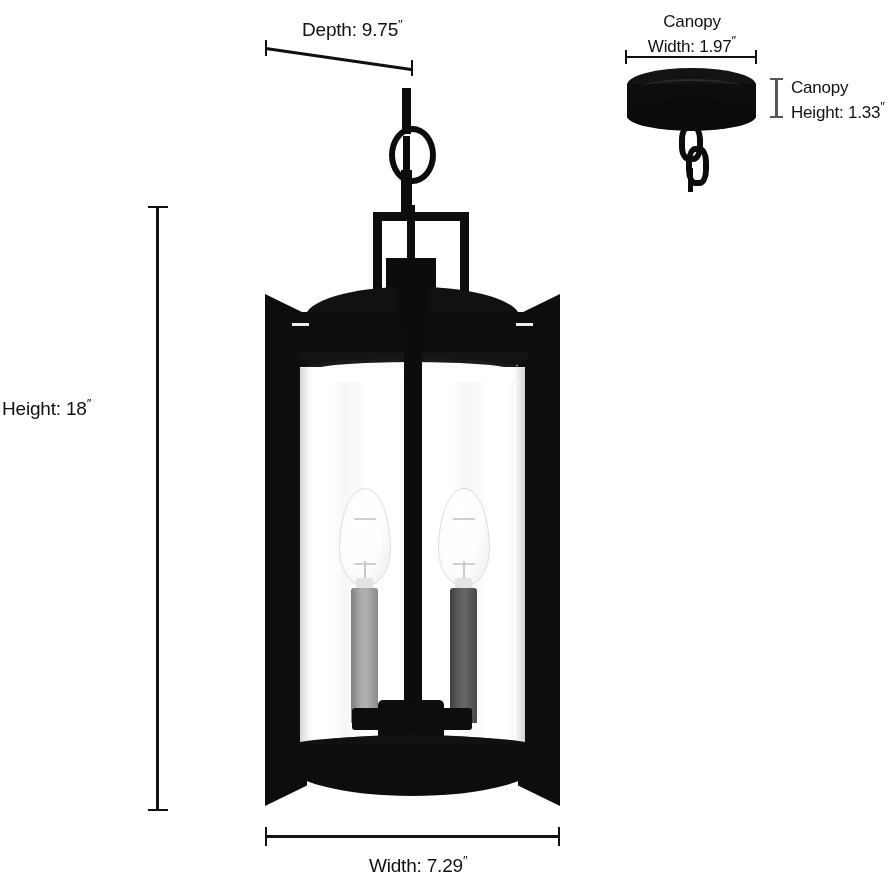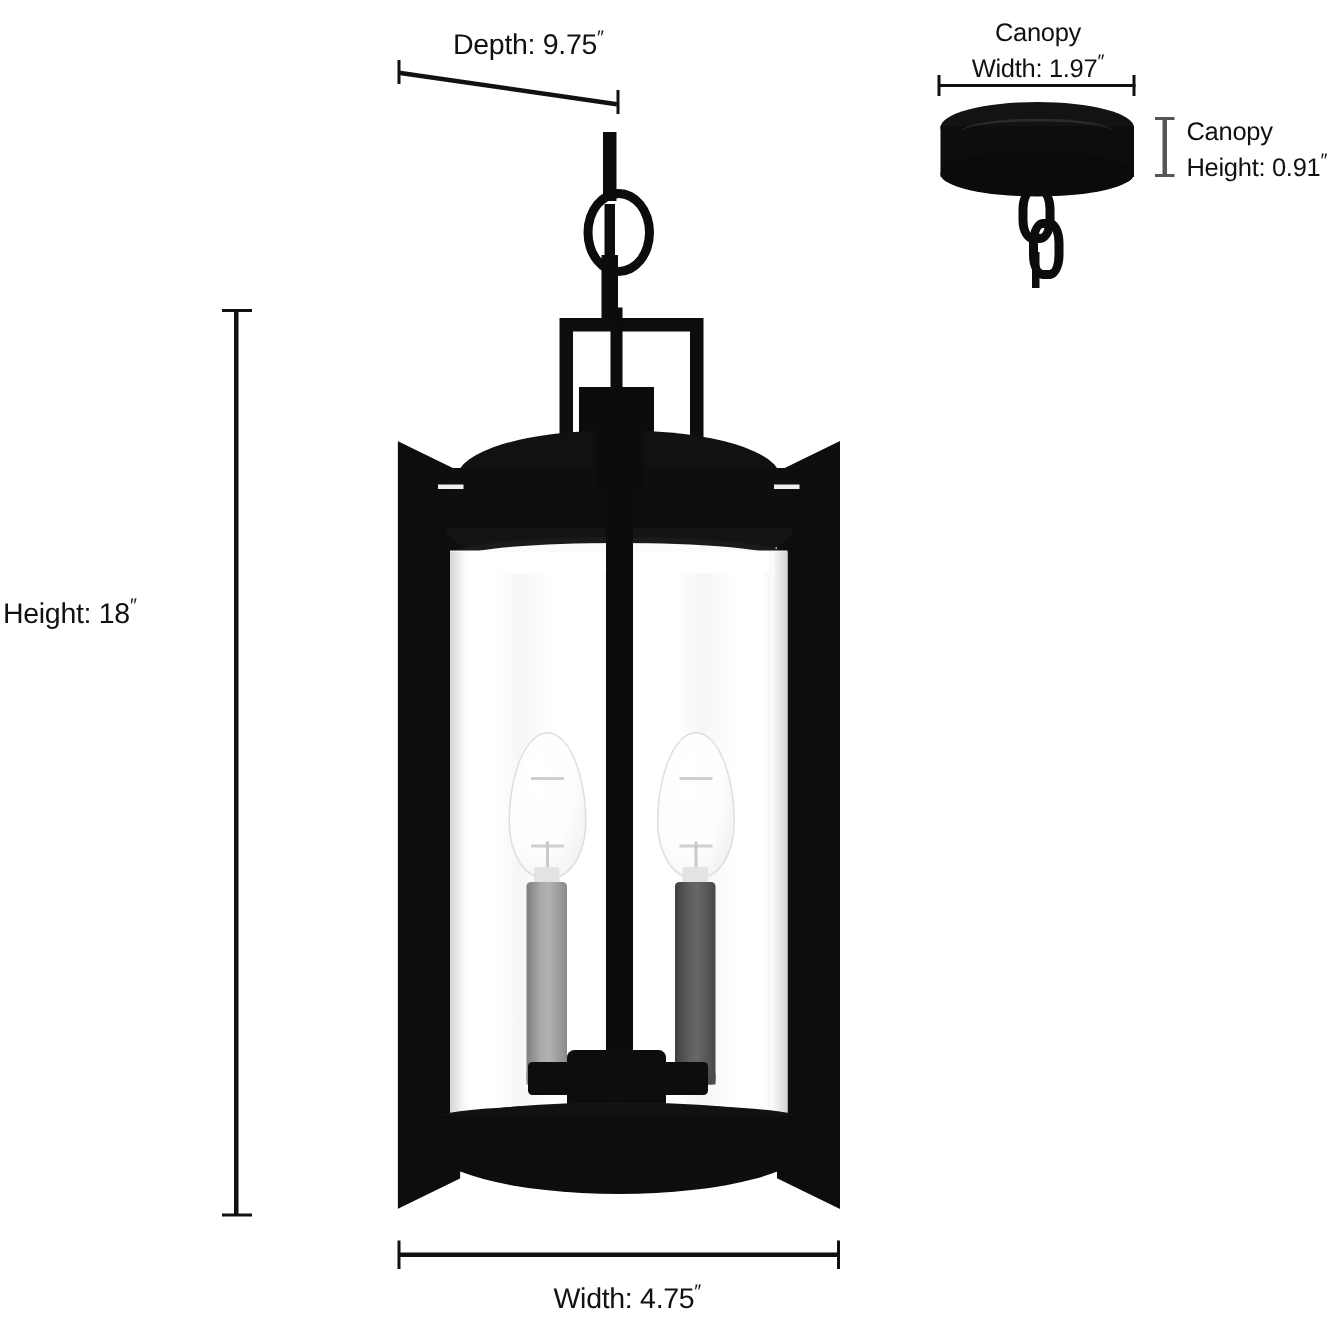--- a/index.html
+++ b/index.html
@@ -132,40 +132,40 @@
     <div class="lbl" style="left:2px;top:396px;"><span>Height: 18</span><span class="inch">″</span></div>
     <div class="dimline" style="left:156px;top:207px;width:2.5px;height:603px;"></div>
     <div class="cap-h" style="left:148px;top:206px;width:20px;"></div>
     <div class="cap-h" style="left:148px;top:809px;width:20px;"></div>
   </div>
 
   <div>
     <div class="dimline" style="left:266px;top:835px;width:294px;height:2.5px;"></div>
     <div class="cap-v" style="left:265px;top:827px;height:19px;"></div>
     <div class="cap-v" style="left:558px;top:827px;height:19px;"></div>
-    <div class="lbl" style="left:369px;top:853px;"><span>Width: 4.75</span><span class="inch">″</span></div>
+    <div class="lbl" style="left:369px;top:853px;"><span>Width: 7.29</span><span class="inch">″</span></div>
   </div>
 
   <div>
     <div class="lbl small ctr" style="left:604px;top:12px;width:176px;">
       <span>Canopy</span><br>
       <span>Width: 1.97</span><span class="inch">″</span>
     </div>
     <div class="dimline" style="left:626px;top:56px;width:131px;height:2px;"></div>
     <div class="cap-v" style="left:625px;top:50px;height:14px;"></div>
     <div class="cap-v" style="left:755px;top:50px;height:14px;"></div>
   </div>
 
   <div>
     <div class="dimline" style="left:775px;top:79px;width:2.5px;height:38px;background:#555;"></div>
     <div class="cap-h" style="left:770px;top:78px;width:13px;background:#555;"></div>
     <div class="cap-h" style="left:770px;top:116px;width:13px;background:#555;"></div>
     <div class="lbl small" style="left:791px;top:78px;">
       <span>Canopy</span><br>
-      <span>Height: 0.91</span><span class="inch">″</span>
+      <span>Height: 1.33</span><span class="inch">″</span>
     </div>
   </div>
 
   <div>
     <div class="canopyTop"></div>
     <div class="canopyBody"></div>
     <div class="canopyBot"></div>
     <div class="canopyGroove"></div>
 
     <div class="chainRing" style="left:679px;top:124px;width:12px;height:26px;border-radius:40%;"></div>

